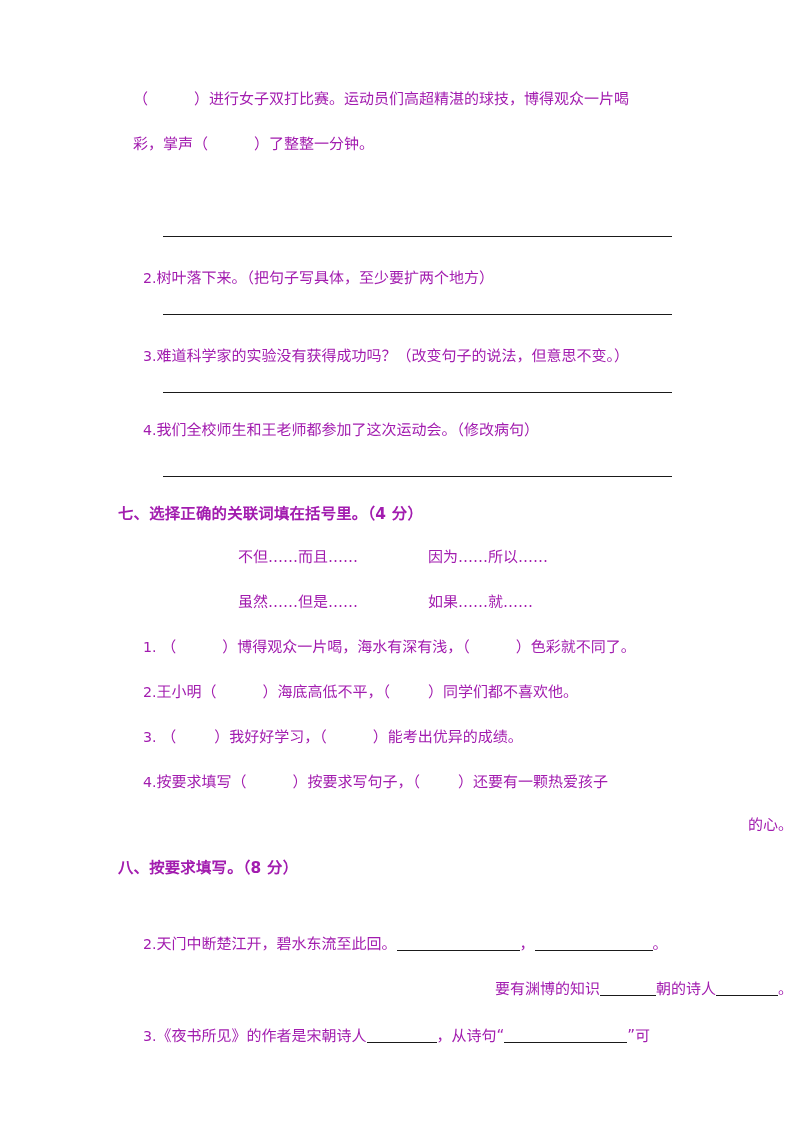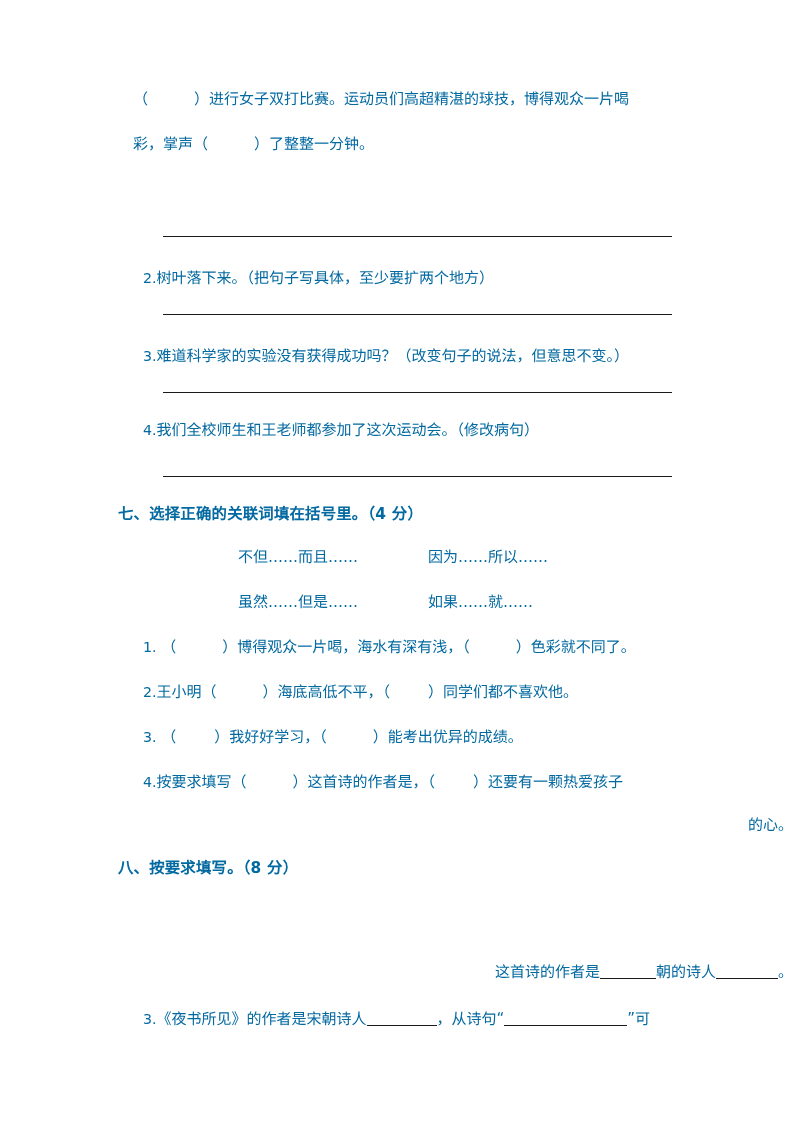--- a/index.html
+++ b/index.html
@@ -29,21 +29,21 @@
     top: 92px;
     width: 793px;
   }
 
   
   .row {
     position: relative;
     font-size: 15.2px;
     line-height: 1.0;
     white-space: nowrap;
-    color: #0369a1;
+    color: #a21caf;
   }
   .sect-head {
     margin-left: 118px;
     font-size: 15.4px;
     font-weight: 600;
     letter-spacing: 0.2px;
   }
   .item {
     margin-left: 143px;
     font-size: 15.0px;
@@ -165,36 +165,39 @@
       <span class="qnum">2.</span><span>王小明（</span><span class="sp-wide"></span><span>）海底高低不平，（</span><span class="sp-mid"></span><span>）同学们都不喜欢他。</span>
     </div>
 
     <div class="spacer-30"></div>
     <div class="row item">
       <span class="qnum">3.</span>&nbsp;<span>（</span><span class="sp-mid"></span><span>）我好好学习，（</span><span class="sp-wide"></span><span>）能考出优异的成绩。</span>
     </div>
 
     <div class="spacer-30"></div>
     <div class="row item">
-      <span class="qnum">4.</span><span>按要求填写（</span><span class="sp-wide"></span><span>）这首诗的作者是，（</span><span class="sp-mid"></span><span>）还要有一颗热爱孩子</span>
+      <span class="qnum">4.</span><span>按要求填写（</span><span class="sp-wide"></span><span>）按要求写句子，（</span><span class="sp-mid"></span><span>）还要有一颗热爱孩子</span>
     </div>
     <div class="spacer-28"></div>
     <div class="row item-cont">的心。</div>
 
     <div class="spacer-28"></div>
 
     <div class="row sect-head">八、按要求填写。（8 分）</div>
     <div class="spacer-28"></div>
 
 
     <div class="spacer-30"></div>
+    <div class="row item">
+      <span class="qnum">2.</span><span>天门中断楚江开，碧水东流至此回。</span><span class="ul ul-120"></span><span>，</span><span class="ul ul-115"></span><span>。</span>
+    </div>
 
     <div class="spacer-28"></div>
     <div class="row item-cont">
-      <span>这首诗的作者是</span><span class="ul ul-60"></span><span>朝的诗人</span><span class="ul ul-65"></span><span>。</span>
+      <span>要有渊博的知识</span><span class="ul ul-60"></span><span>朝的诗人</span><span class="ul ul-65"></span><span>。</span>
     </div>
 
     <div class="spacer-30"></div>
     <div class="row item">
       <span class="qnum">3.</span><span>《夜书所见》的作者是宋朝诗人</span><span class="ul ul-70"></span><span>，从诗句“</span><span class="ul ul-120"></span><span>”可</span>
     </div>
 
   </div>
 </div>
 

